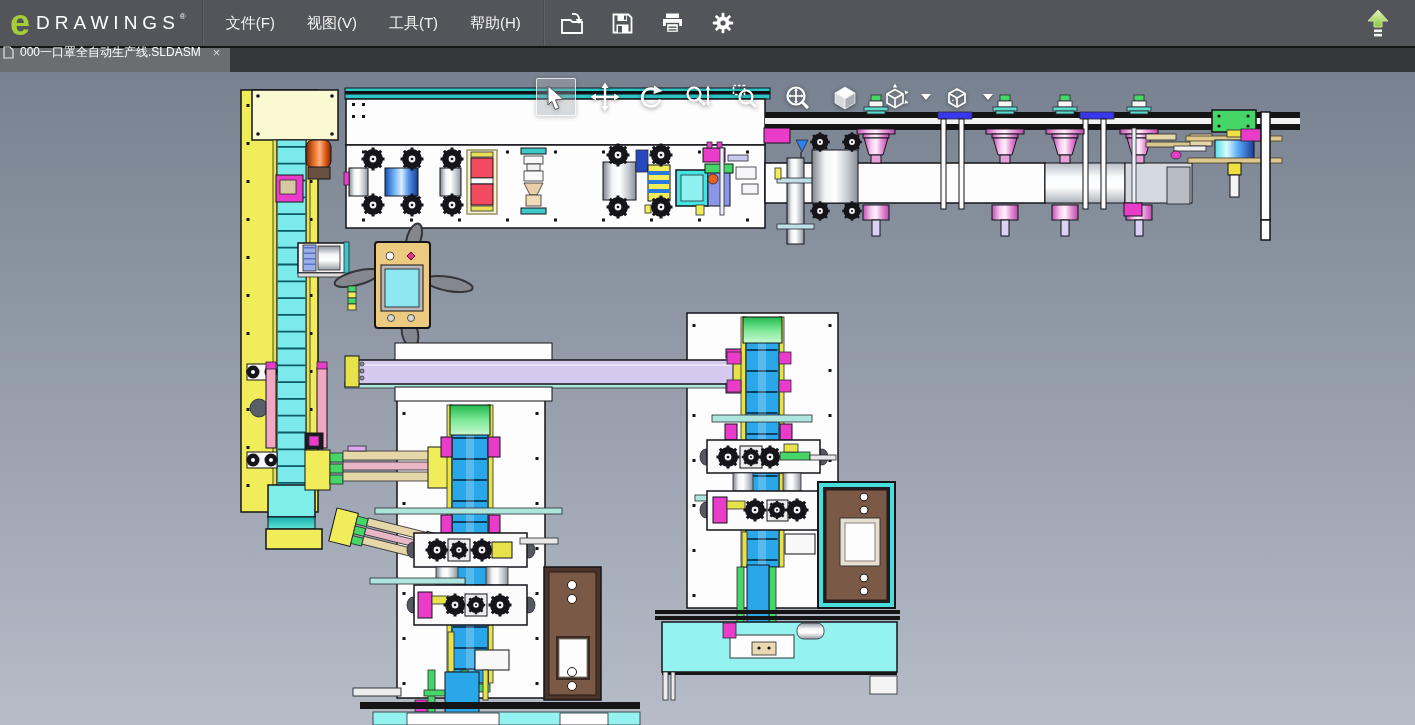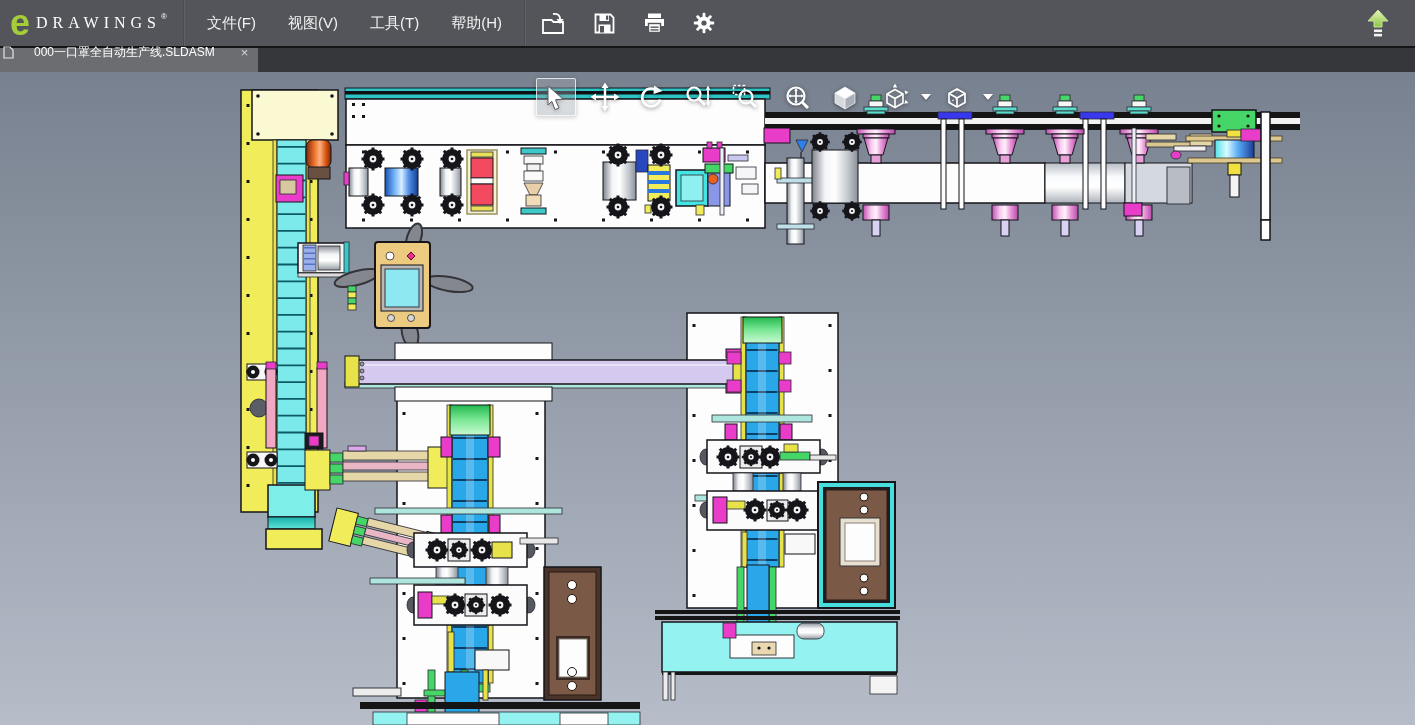--- a/index.html
+++ b/index.html
@@ -4,34 +4,34 @@
 <style>
   html,body{margin:0;padding:0;background:#2b2b2e;}
   .app{position:relative;width:1415px;height:725px;overflow:hidden;
        font-family:"Liberation Sans",sans-serif;-webkit-font-smoothing:antialiased;}
 
   
   .menubar{position:absolute;top:0;left:0;right:0;height:46px;
            background:var(--menubar-bg,#54555a);display:flex;align-items:center;color:#f2f2f2;}
   .logo{display:flex;align-items:center;padding:0 16px 0 10px;height:46px;}
   .logo-e{color:var(--logo-green,#a5cd39);font-size:36px;font-weight:bold;line-height:38px;}
-  .logo-text{color:#ffffff;font-size:16px;letter-spacing:5px;margin-left:6px;font-weight:400;font-family:Liberation Serif, serif;}
+  .logo-text{color:#ffffff;font-size:19px;letter-spacing:5px;margin-left:6px;font-weight:400;}
   .logo-reg{color:#ffffff;font-size:8px;align-self:flex-start;margin-top:12px;}
   .vsep{width:2px;align-self:stretch;background:linear-gradient(to right,#3e3f44,#6c6e73);}
   .menus{display:flex;gap:20px;padding:0 16px;font-size:15px;}
   .menu-item{cursor:default;padding:4px 6px;}
   .quick{display:flex;gap:22px;padding:0 14px;align-items:center;}
   .qbtn{width:28px;height:28px;display:flex;align-items:center;justify-content:center;}
   .spacer{flex:1;}
   .publish{padding-right:24px;display:flex;align-items:center;}
 
   
   .tabbar{position:absolute;top:46px;left:0;right:0;height:26px;background:var(--tabbar-bg,#36373a);
           border-top:2px solid #151517;box-sizing:border-box;display:flex;}
-  .tab{display:flex;align-items:center;gap:20px;background:var(--tab-active-bg,#6b6d71);
+  .tab{display:flex;align-items:center;gap:6px;background:var(--tab-active-bg,#6b6d71);
        color:#fff;font-size:12px;padding:0 10px 16px 3px;}
   .tab-close{color:#d8d8d8;font-size:13px;margin-left:6px;cursor:default;}
 
   
   .canvas{position:absolute;top:72px;left:0;width:1415px;height:653px;
           background:linear-gradient(var(--background-top,#78818f),var(--background-bottom,#b6bdc9));}
   svg.drawing{position:absolute;left:0;top:0;}
 
   
   .f-yellow{fill:var(--machine-yellow,#f0ec5a)} .f-pale{fill:var(--pale-yellow,#fbf9d2)}

